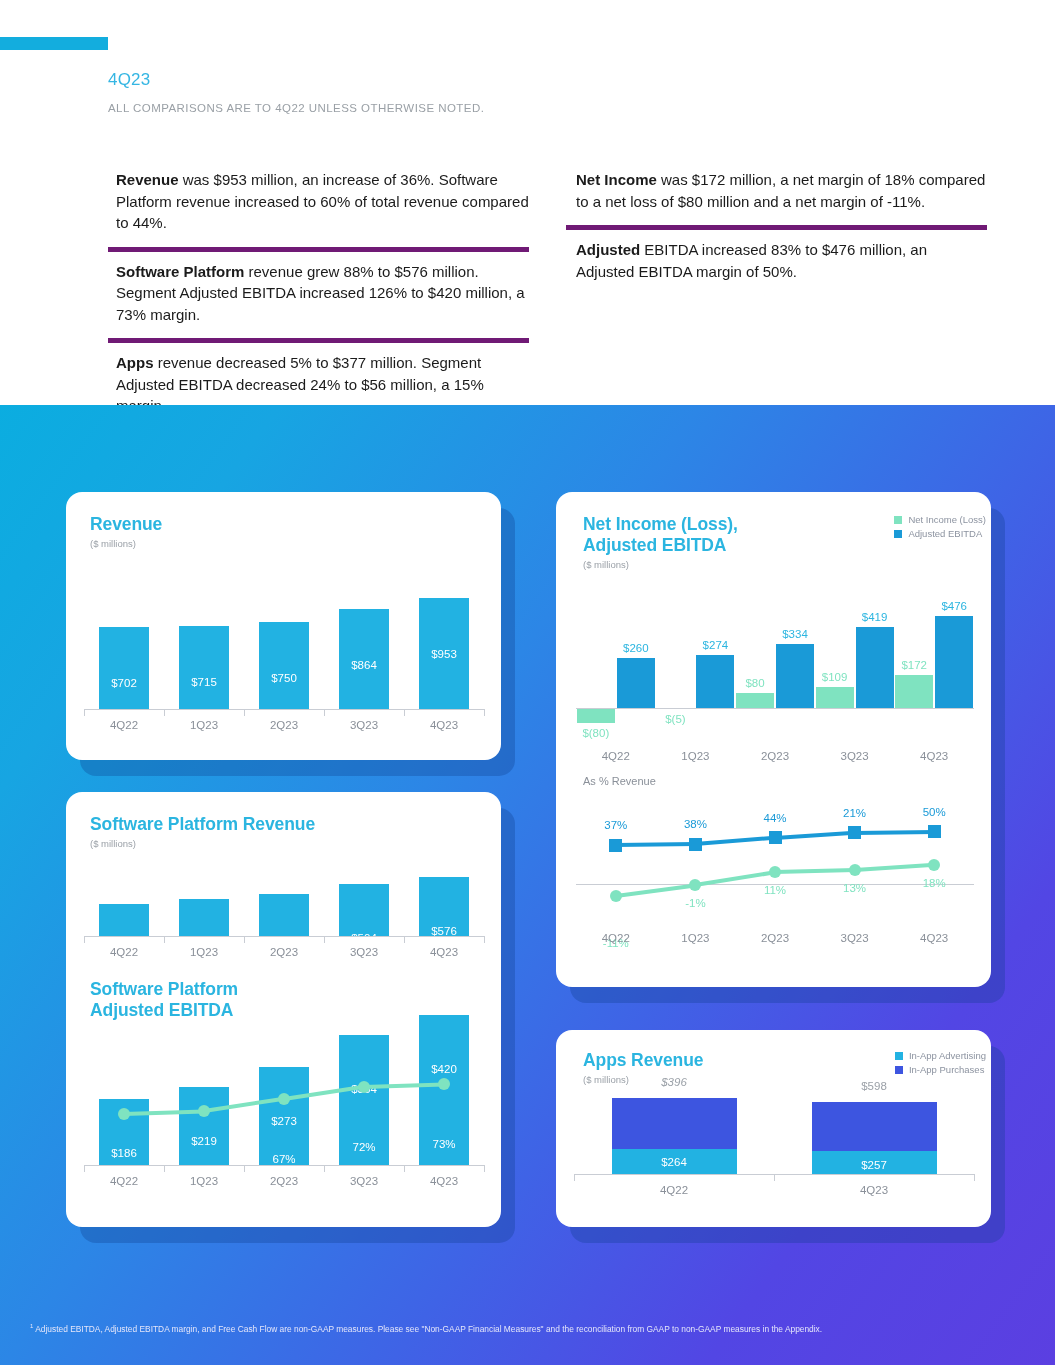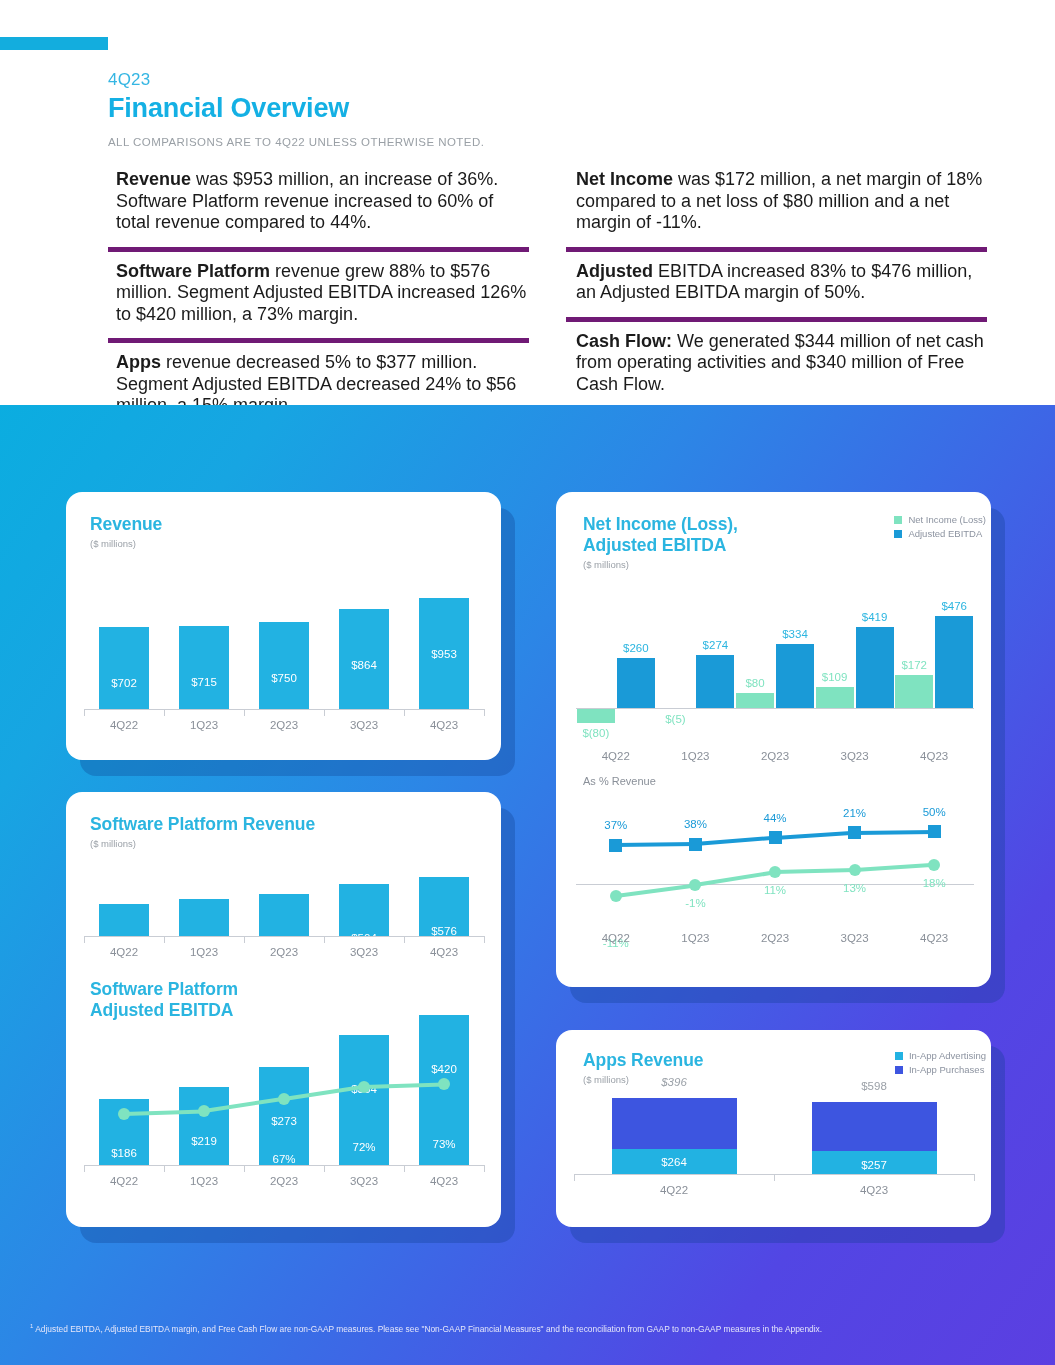--- a/index.html
+++ b/index.html
@@ -15,21 +15,21 @@
 
   
   .header{position:absolute;left:108px;top:70px;width:900px;}
   .eyebrow{color:#35B6E3;font-size:17px;letter-spacing:.2px;line-height:20px;}
   .title{color:#14B0E4;font-size:27px;font-weight:bold;line-height:32px;margin-top:2px;letter-spacing:-.2px;}
   .subhead{color:#9AA0A6;font-size:11.5px;letter-spacing:.45px;margin-top:12px;}
 
   
   .bullets{position:absolute;left:108px;top:160px;width:880px;display:flex;gap:37px;}
   .bcol{width:421px;}
-  .bitem{font-size:18px;line-height:21.5px;color:#1b1b1b;padding:9px 0 13px 8px;}
+  .bitem{font-size:15px;line-height:21.5px;color:#1b1b1b;padding:9px 0 13px 8px;}
   .bitem + .bitem{border-top:5px solid #701a75;}
   .bitem b{font-weight:bold;}
   .rcol .bitem{padding-left:10px;}
 
   
   .panel{
     position:absolute;left:0;top:405px;width:1055px;height:960px;
     background:linear-gradient(126deg,#0BADE0 0%,#17A5E2 16%,#2C86E6 40%,#3F63E6 62%,#5246E4 80%,#5B3FE1 100%);
   }
 
@@ -64,34 +64,32 @@
   .notes{position:absolute;left:30px;bottom:30px;color:#E4E6FA;font-size:8.4px;line-height:12px;}
   .notes sup{font-size:6px;}
 </style>
 </head>
 <body>
 
 <div class="accent-bar"></div>
 
 <div class="header">
   <div class="eyebrow">4Q23</div>
-  <div class="title">Financial Overview</div>
   <div class="subhead">ALL COMPARISONS ARE TO 4Q22 UNLESS OTHERWISE NOTED.</div>
 </div>
 
 <div class="bullets">
   <div class="bcol lcol" id="left-bullets">
       <div class="bitem"><b>Revenue</b> was $953 million, an increase of 36%. Software Platform revenue increased to 60% of total revenue compared to 44%.</div>
       <div class="bitem"><b>Software Platform</b> revenue grew 88% to $576 million. Segment Adjusted EBITDA increased 126% to $420 million, a 73% margin.</div>
       <div class="bitem"><b>Apps</b> revenue decreased 5% to $377 million. Segment Adjusted EBITDA decreased 24% to $56 million, a 15% margin.</div>
     </div>
   <div class="bcol rcol" id="right-bullets">
       <div class="bitem"><b>Net Income</b> was $172 million, a net margin of 18% compared to a net loss of $80 million and a net margin of -11%.</div>
       <div class="bitem"><b>Adjusted</b> EBITDA increased 83% to $476 million, an Adjusted EBITDA margin of 50%.</div>
-      <div class="bitem"><b>Cash Flow:</b> We generated $344 million of net cash from operating activities and $340 million of Free Cash Flow.</div>
     </div>
 </div>
 
 <div class="panel"></div>
 
 <div class="card" style="left:66px;top:492px;width:435px;height:268px;">
   <div style="position:absolute;left:24px;top:22px;">
     <div class="card-title">Revenue</div>
     <div class="card-sub">($ millions)</div>
   </div>

